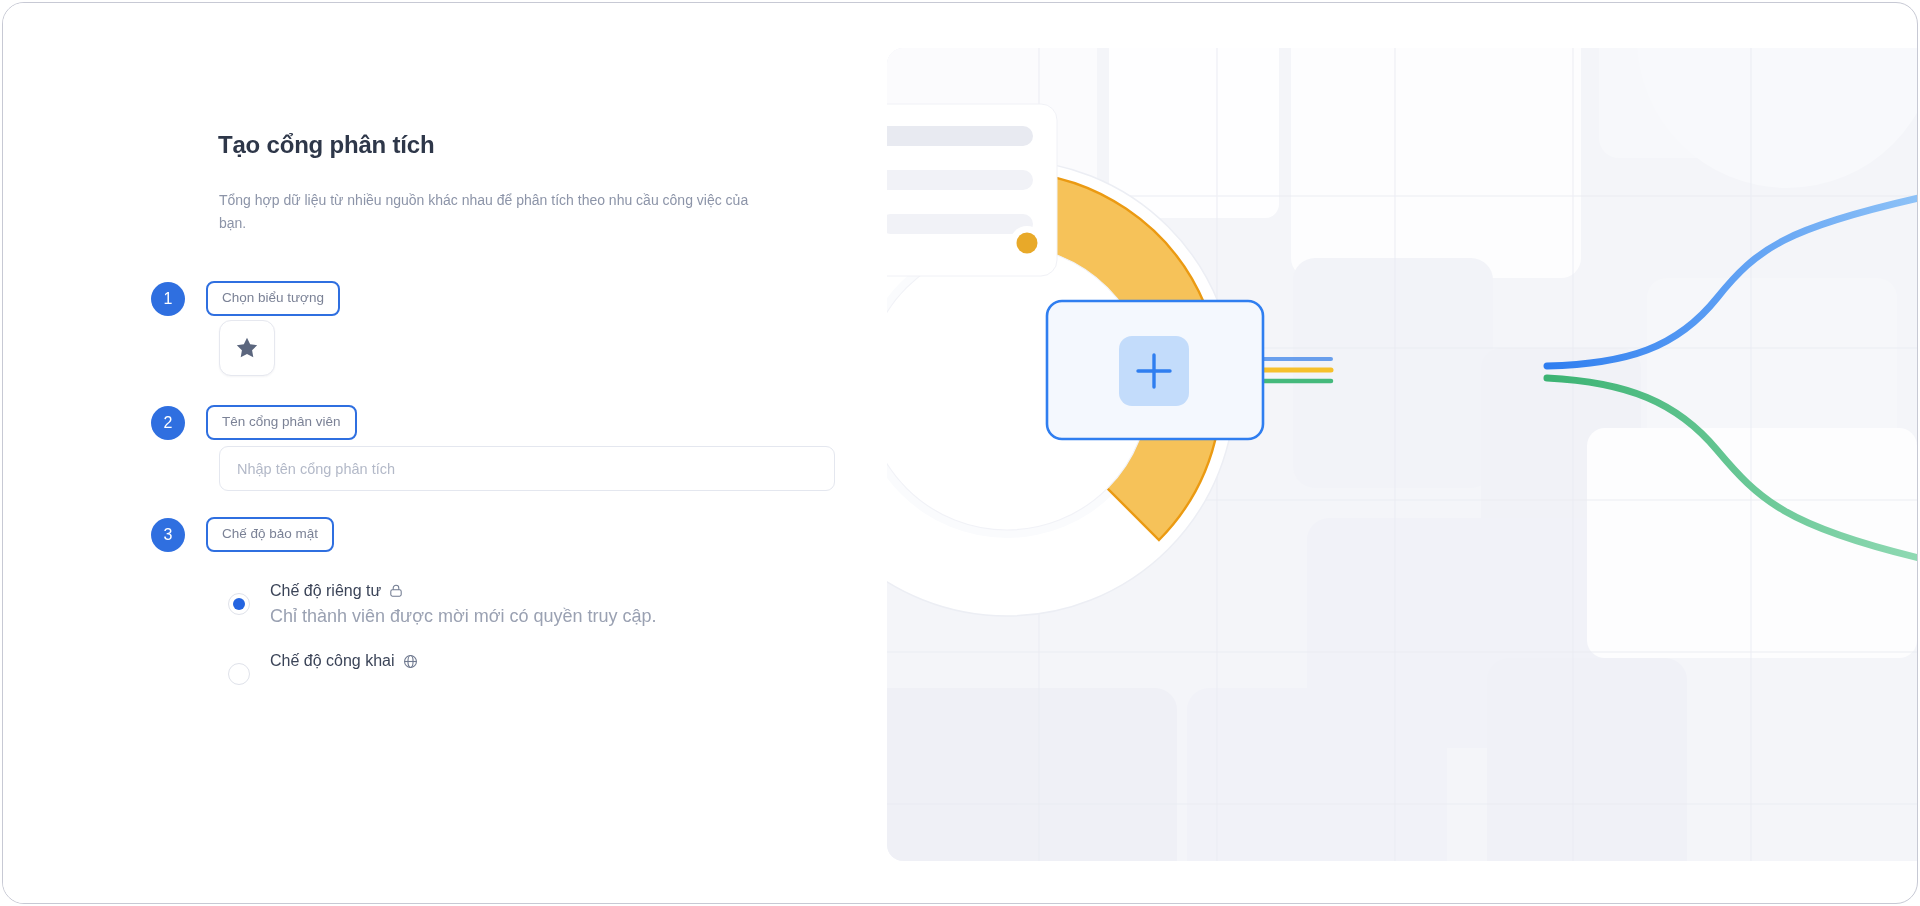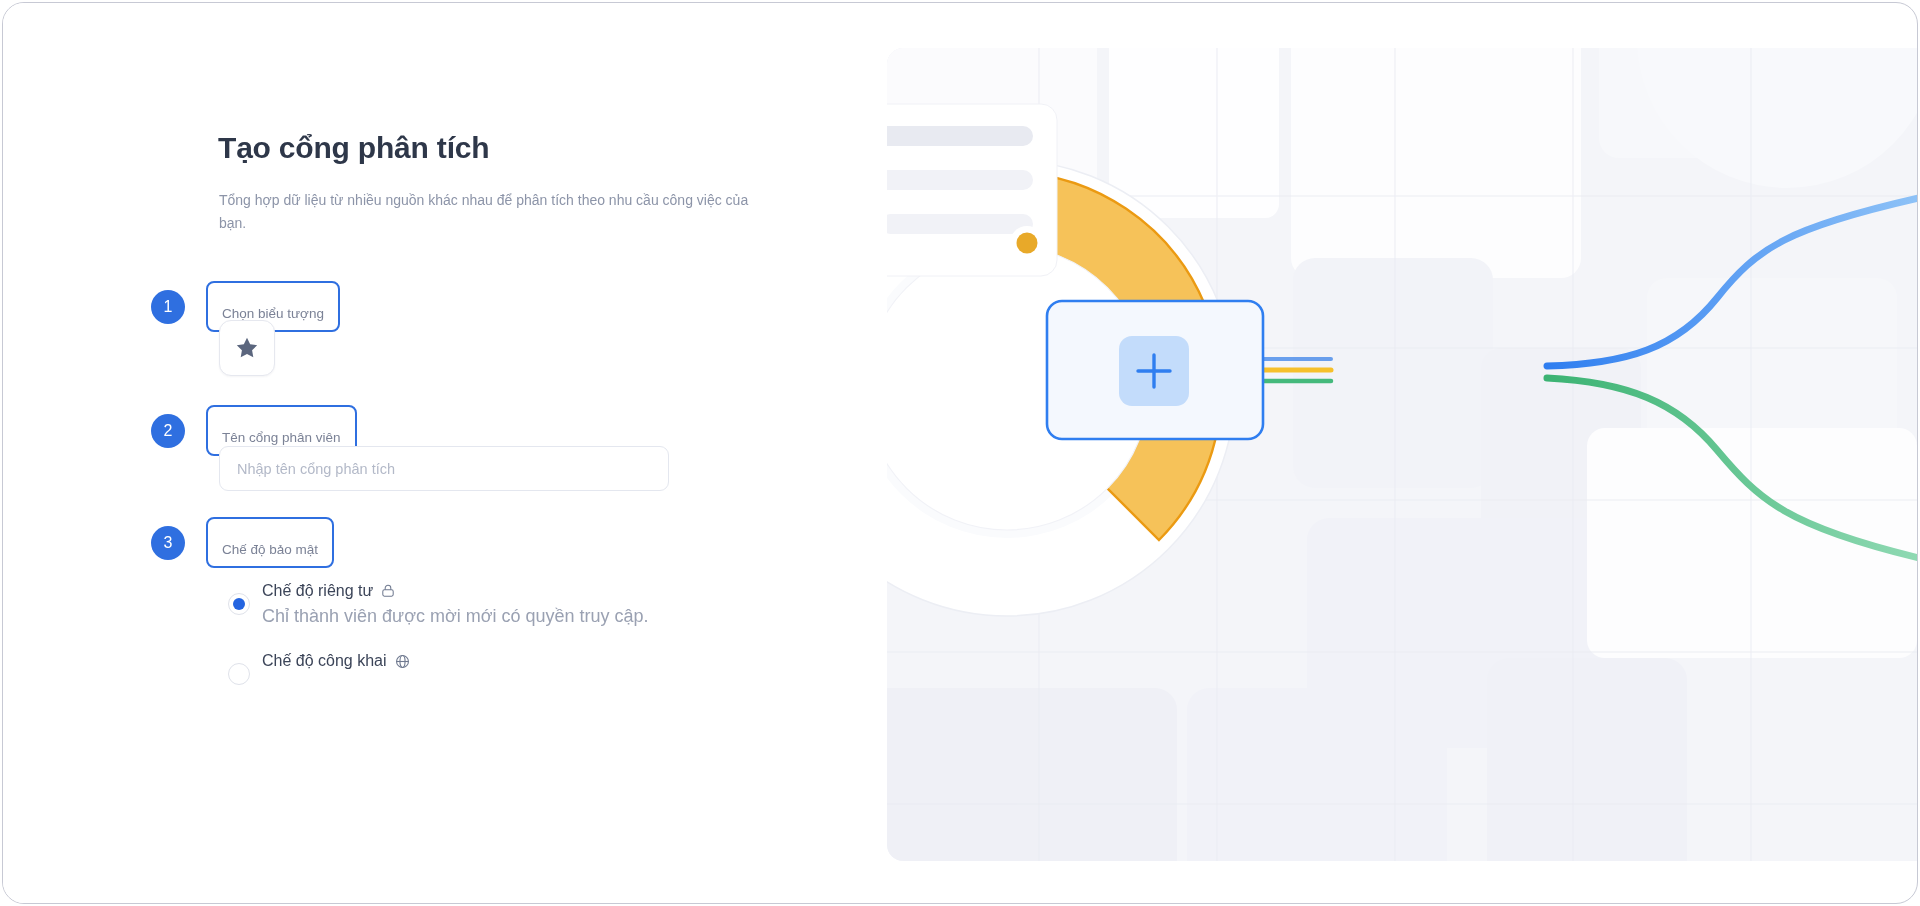--- a/index.html
+++ b/index.html
@@ -25,21 +25,21 @@
   .form-pane {
     position: absolute;
     left: 0; top: 0;
     width: 880px; height: 100%;
     background: #ffffff;
   }
 
   .page-title {
     position: absolute;
     left: 215px; top: 128px;
-    font-size: 30px;
+    font-size: 24px;
     font-weight: 700;
     color: #2e3749;
     letter-spacing: -0.2px;
   }
 
   .page-subtitle {
     position: absolute;
     left: 216px; top: 186px;
     width: 540px;
     font-size: 14px;
@@ -61,21 +61,21 @@
     font-size: 16px;
     font-weight: 500;
     display: flex; align-items: center; justify-content: center;
     flex: 0 0 auto;
   }
 
   .step-pill {
     margin-left: 21px;
     border: 2.4px solid #2f6fe0;
     border-radius: 8px;
-    padding: 23px 14px 8px;
+    padding: 7px 14px 8px;
     background: #ffffff;
     font-size: 13.5px;
     color: #7b8296;
     white-space: nowrap;
     line-height: 16px;
   }
 
   
   .icon-button {
     position: absolute;
@@ -86,21 +86,21 @@
     border-radius: 12px;
     display: flex; align-items: center; justify-content: center;
     box-shadow: 0 1px 2px rgba(30,40,70,0.05);
   }
   .icon-button svg { display: block; }
 
   
   .name-input {
     position: absolute;
     left: 216px; top: 443px;
-    width: 450px; height: 45px;
+    width: 616px; height: 45px;
     border: 1.3px solid #e4e7ef;
     border-radius: 9px;
     background: #ffffff;
     padding: 0 17px;
     font-size: 14.5px;
     font-family: "Liberation Sans", sans-serif;
     color: #3d4659;
     outline: none;
   }
   .name-input::placeholder { color: #b3b9c8; }
@@ -120,21 +120,21 @@
     display: flex; align-items: center; justify-content: center;
   }
   .radio-dot.checked { border-color: #dfe2ea; }
   .radio-dot.checked::after {
     content: "";
     width: 12px; height: 12px;
     border-radius: 50%;
     background: #2464e0;
   }
 
-  .radio-texts { margin-left: 12px; }
+  .radio-texts { margin-left: 20px; }
   .radio-title {
     font-size: 16px;
     color: #3b4458;
     line-height: 26px;
     display: flex; align-items: center; gap: 7px;
   }
   .radio-desc {
     font-size: 18px;
     color: #9aa1b2;
     line-height: 24px;

